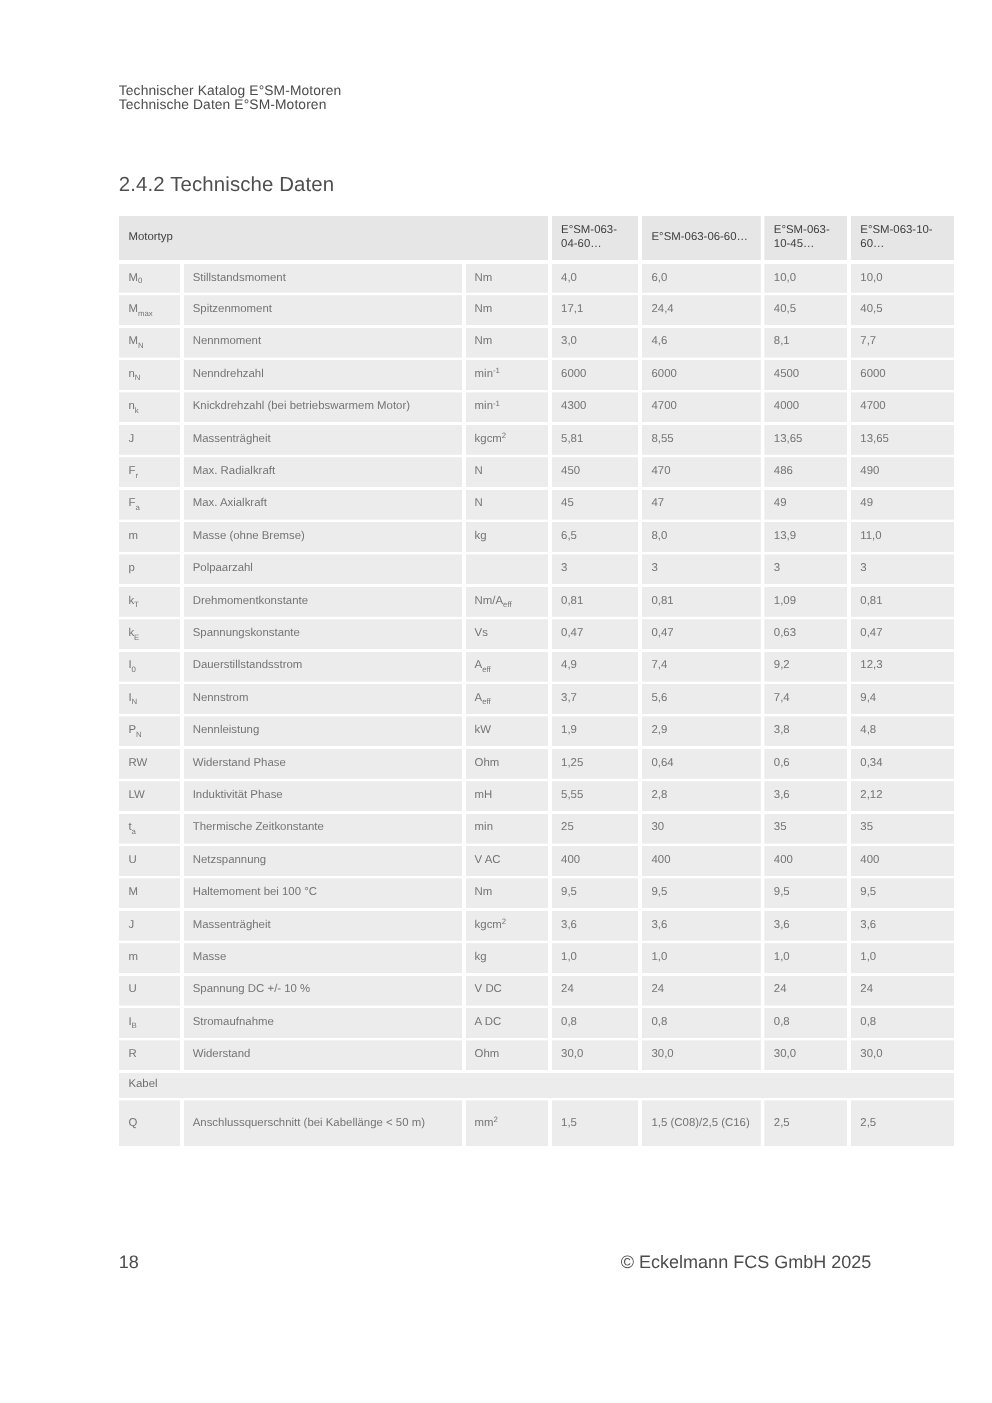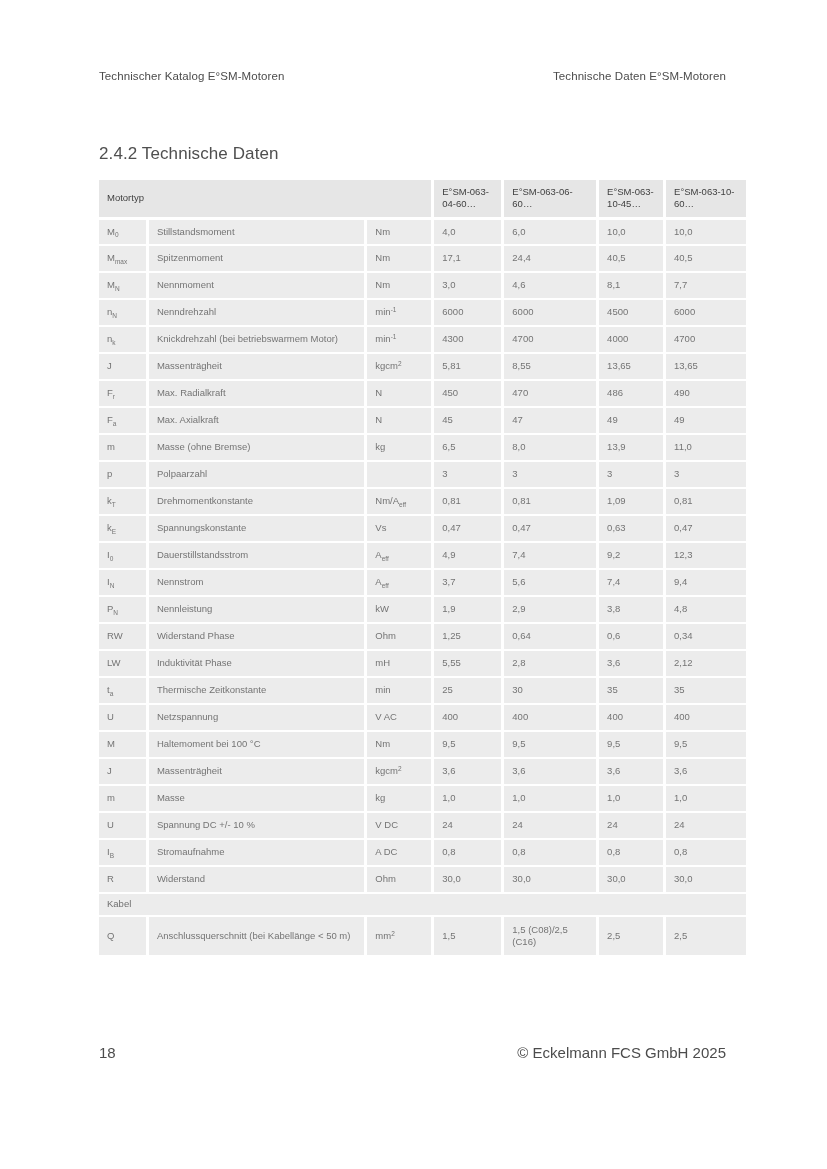--- a/index.html
+++ b/index.html
@@ -15,34 +15,35 @@
   .page-header {
     position: absolute;
     left: 99px;
     right: 101px;
     top: 70px;
     display: flex;
     justify-content: space-between;
     font-size: 11.5px;
     color: #4c4c4c;
     letter-spacing: 0.1px;
+    flex-direction: column;
   }
   .section-title {
     position: absolute;
     left: 99px;
     top: 144px;
     font-size: 17px;
     color: #4f4f4f;
     letter-spacing: 0.1px;
   }
   .table-wrap {
     position: absolute;
     left: 99px;
     top: 180px;
-    width: 647px;
+    width: 696px;
   }
   table {
     width: 100%;
     border-collapse: collapse;
     table-layout: fixed;
   }
   td {
     background: #ececec;
     border-right: 3px solid #ffffff;
     border-bottom: 2px solid #ffffff;

